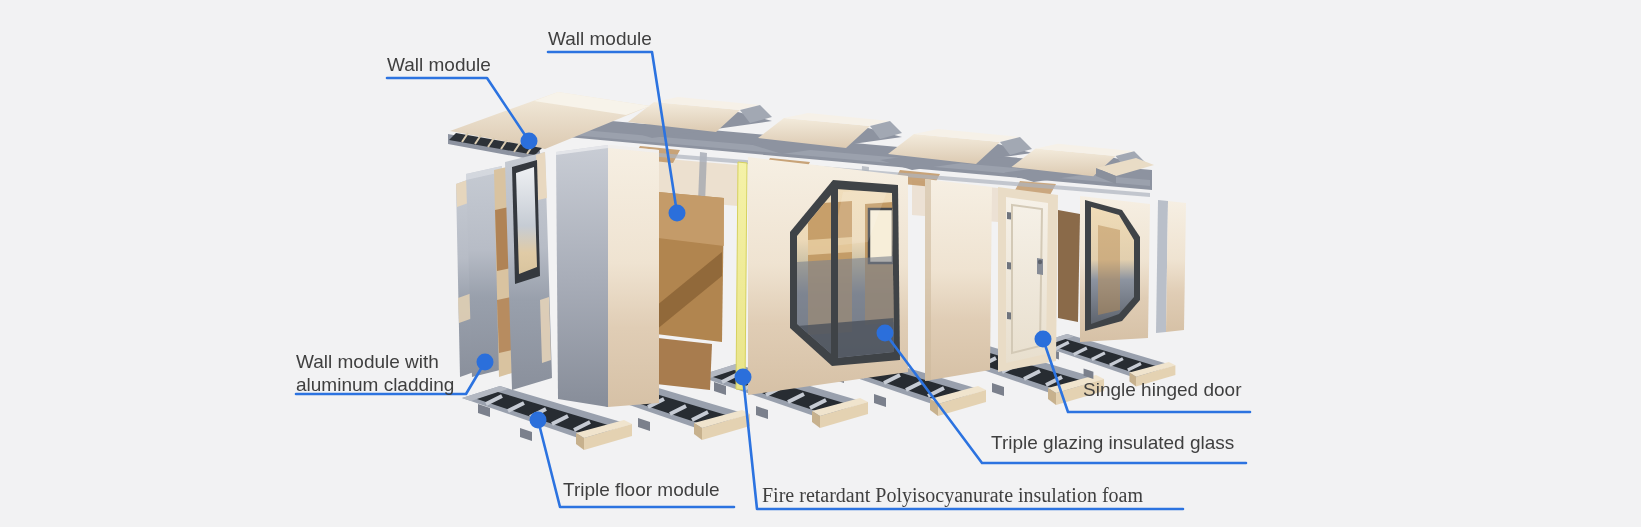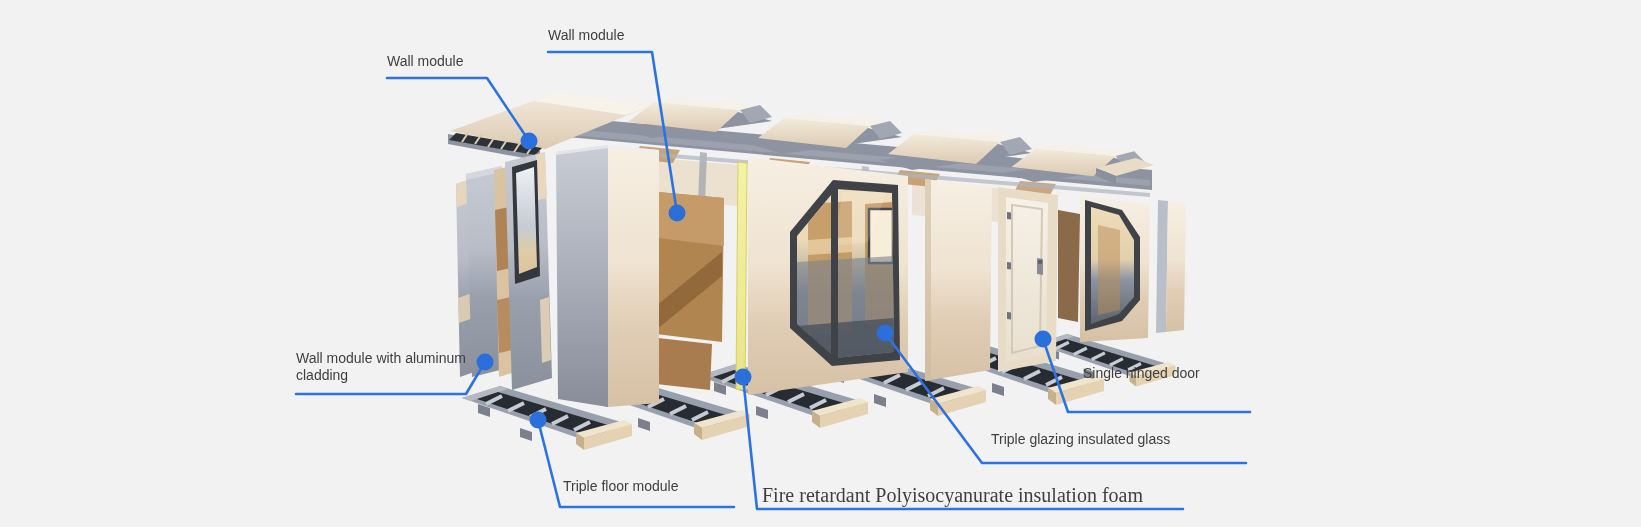--- a/index.html
+++ b/index.html
@@ -1,19 +1,19 @@
 <!DOCTYPE html>
 <html><head>
 <meta charset="utf-8">
 <style>
   html,body{margin:0;padding:0;}
   body{background:#f2f2f3;font-family:"Liberation Sans",sans-serif;}
   .stage{position:relative;width:1641px;height:527px;background:#f2f2f3;overflow:hidden;}
   .stage svg{position:absolute;left:0;top:0;width:1641px;height:527px;display:block;}
-  .lbl{position:absolute;font-size:14px;line-height:1.22;color:#3f3f3f;white-space:nowrap;}
+  .lbl{position:absolute;font-size:19px;line-height:1.22;color:#3f3f3f;white-space:nowrap;}
   .lbl.wrap{white-space:normal;width:190px;margin-top:15px;}
   .lbl.serif{font-family:Liberation Serif, serif;font-size:20px;}
 </style>
 </head>
 <body>
 
 <div class="stage">
 
 <svg viewBox="0 0 1641 527">
   <defs>
@@ -224,16 +224,16 @@
     <circle cx="1043" cy="339" r="8.5"></circle>
     <circle cx="885" cy="333" r="8.5"></circle>
   </g>
 </svg>
 
 <div class="lbl" style="left:387px;top:53px">Wall module</div>
 <div class="lbl" style="left:548px;top:27px">Wall module</div>
 <div class="lbl wrap" style="left:296px;top:335px">Wall module with aluminum cladding</div>
 <div class="lbl" style="left:563px;top:478px">Triple floor module</div>
 <div class="lbl serif" style="left:762px;top:483px">Fire retardant Polyisocyanurate insulation foam</div>
-<div class="lbl" style="left:1083px;top:365px">Single hinged door</div>
+<div class="lbl" style="left:1083px;top:378px">Single hinged door</div>
 <div class="lbl" style="left:991px;top:431px">Triple glazing insulated glass</div>
 
 </div>
 
 </body></html>

